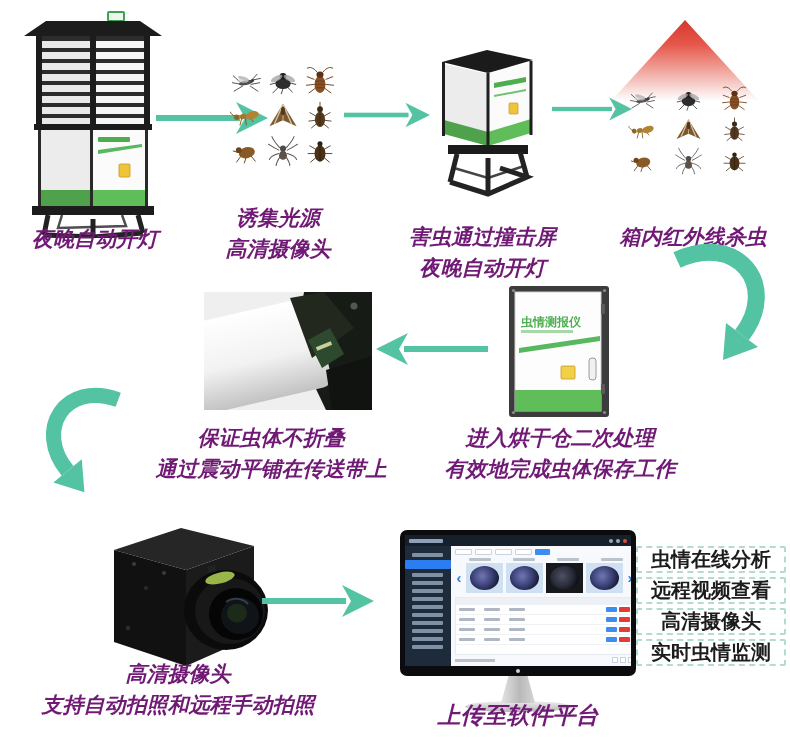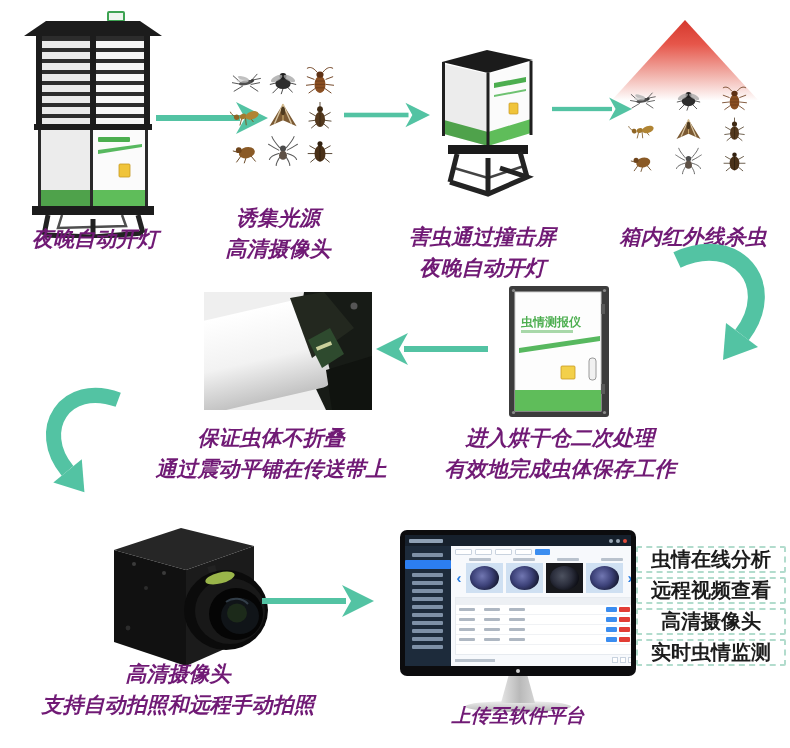--- a/index.html
+++ b/index.html
@@ -1,20 +1,20 @@
 <!DOCTYPE html>
 <html><head>
 <meta charset="utf-8">
 <style>
   * { box-sizing: border-box; margin: 0; padding: 0; }
   body { background:#ffffff; font-family:"Liberation Sans","DejaVu Sans",sans-serif; }
   .canvas { position:relative; width:790px; height:748px; background:#ffffff; overflow:hidden; }
   .abs { position:absolute; }
   .caption { font-weight:bold; color:#701a75; text-align:center; font-size:21px; line-height:31px;font-style:italic; }
-  .caption.big { font-size:19px; }
+  .caption.big { font-size:23px; }
 
   
   .ir-triangle {
     width:146px; height:80px;
     background:linear-gradient(to bottom, #d5382d 0%, #e6564a 30%, #f2b5ae 70%, rgba(252,240,238,0.15) 100%);
     clip-path:polygon(50% 0, 0 100%, 100% 100%);
   }
 
   
   .ins-grid { display:grid; grid-template-columns:repeat(3,36px); grid-auto-rows:34px; gap:1px; }

